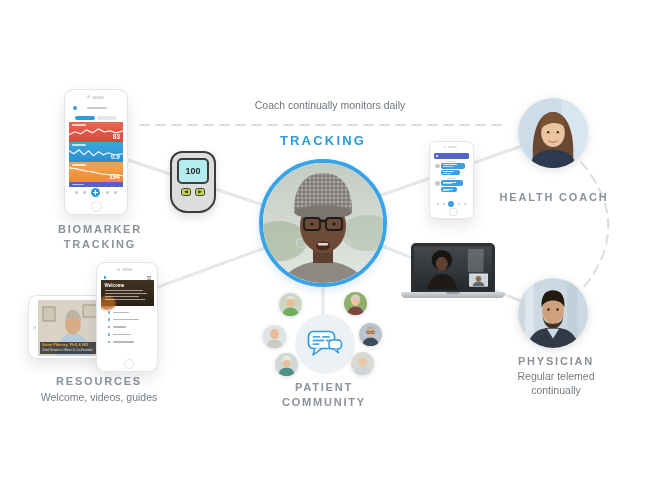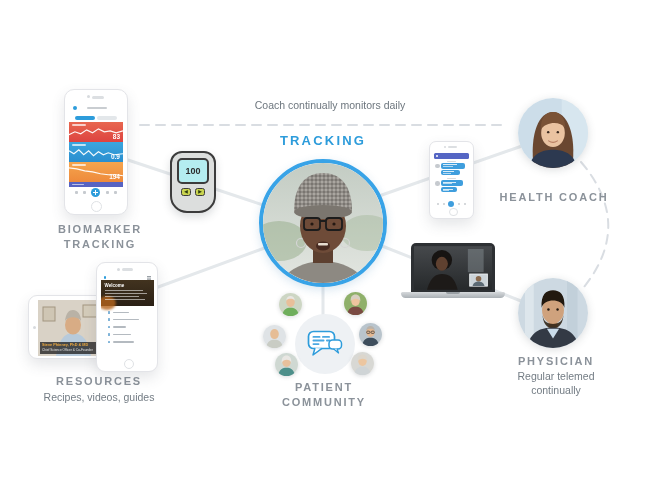--- a/index.html
+++ b/index.html
@@ -376,21 +376,21 @@
             <span class="bar" style="width:18px"></span>
           </div>
         <div class="row">
             <span class="ic"></span>
             <span class="bar" style="width:21px"></span>
           </div>
       </div>
     </div>
   </div>
   <div class="abs h-label" style="left:39px;top:374px;width:120px;z-index:2">RESOURCES</div>
-  <div class="abs sub-label" style="left:29px;top:390px;width:140px;z-index:2">Recipes, videos, guides</div>
+  <div class="abs sub-label" style="left:29px;top:390px;width:140px;z-index:2">Welcome, videos, guides</div>
 
   <div class="abs" id="community-hub">
     <svg width="36" height="28" viewBox="0 0 36 28">
       <rect x="1.5" y="1.5" width="26" height="17" rx="5" fill="#ffffff" stroke="#2d9cdb" stroke-width="1.7"></rect>
       <path d="M8,18 L6,25 L15,18.4" fill="#ffffff" stroke="#2d9cdb" stroke-width="1.5" stroke-linejoin="round"></path>
       <rect x="5.5" y="6" width="8" height="1.8" rx="0.9" fill="#4aa8e2"></rect>
       <rect x="15" y="6" width="8" height="1.8" rx="0.9" fill="#4aa8e2"></rect>
       <rect x="5.5" y="9.6" width="12" height="1.8" rx="0.9" fill="#4aa8e2"></rect>
       <rect x="19" y="9.6" width="4.5" height="1.8" rx="0.9" fill="#4aa8e2"></rect>
       <rect x="5.5" y="13.2" width="7" height="1.8" rx="0.9" fill="#4aa8e2"></rect>

